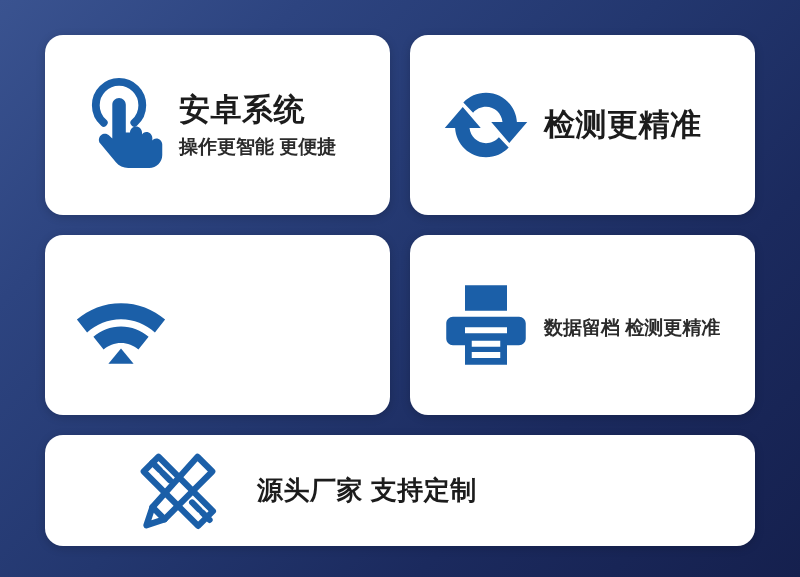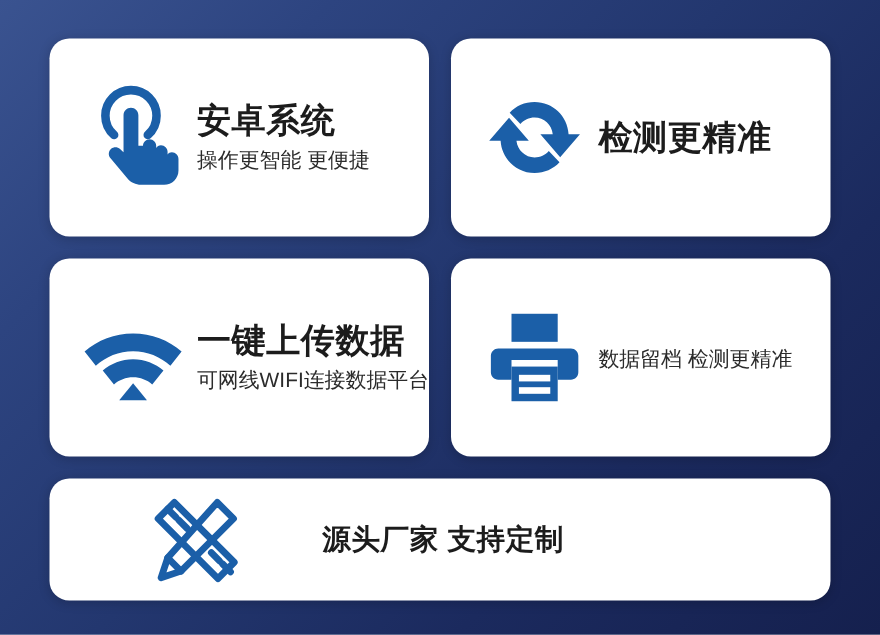--- a/index.html
+++ b/index.html
@@ -81,39 +81,39 @@
     display: flex;
     flex-direction: column;
     justify-content: center;
   }
 
   .card.half .card-text {
     margin-left: 10px;
   }
 
   .card.full .card-text {
-    margin-left: 72px;
+    margin-left: 36px;
   }
 
   .card-title {
     font-size: 31px;
     font-weight: bold;
     color: #1c1c1c;
     line-height: 1.22;
     letter-spacing: 0.5px;
     white-space: nowrap;
   }
 
   .card.full .card-title {
     font-size: 26px;
   }
 
   .card-subtitle {
     font-size: 19px;
-    font-weight: normal;
+    font-weight: bold;
     color: #2b2b2b;
     line-height: 1.35;
     margin-top: 5px;
     white-space: nowrap;
   }
 
   .card.full .card-subtitle {
     font-size: 19px;
     margin-top: 4px;
   }
@@ -155,24 +155,20 @@
   <div class="grid-row">
 
     <div class="card half">
       <div class="card-icon">
         <svg viewBox="0 0 64 64" xmlns="http://www.w3.org/2000/svg">
           <path d="M32 17.5 C20.8 17.5 10.5 21.6 2.6 28.4 L9.4 37.0 C15.5 31.5 23.4 28.2 32 28.2 C40.6 28.2 48.5 31.5 54.6 37.0 L61.4 28.4 C53.5 21.6 43.2 17.5 32 17.5 Z" fill="currentColor"></path>
           <path d="M32 33.0 C25.0 33.0 18.6 35.6 13.6 39.9 L20.4 48.3 C23.6 45.6 27.6 44.0 32 44.0 C36.4 44.0 40.4 45.6 43.6 48.3 L50.4 39.9 C45.4 35.6 39.0 33.0 32 33.0 Z" fill="currentColor"></path>
           <path d="M32 48.5 L24.3 58.0 C26.5 56.3 29.1 55.4 32 55.4 C34.9 55.4 37.5 56.3 39.7 58.0 Z" fill="currentColor"></path>
           <path d="M32 47.6 L23.6 57.9 L40.4 57.9 Z" fill="currentColor"></path>
         </svg>
-      </div>
-      <div class="card-text">
-        <div class="card-title">一键上传数据</div>
-        <div class="card-subtitle">可网线WIFI连接数据平台</div>
       </div>
     </div>
 
     <div class="card half">
       <div class="card-icon">
         <svg viewBox="0 0 64 64" xmlns="http://www.w3.org/2000/svg">
           <rect x="18" y="5.5" width="28" height="17" fill="currentColor"></rect>
           <path d="M10 26.5 L54 26.5 C56.5 26.5 58.5 28.5 58.5 31.0 L58.5 41.0 C58.5 43.5 56.5 45.5 54 45.5 L46 45.5 L46 33.5 L18 33.5 L18 45.5 L10 45.5 C7.5 45.5 5.5 43.5 5.5 41.0 L5.5 31.0 C5.5 28.5 7.5 26.5 10 26.5 Z" fill="currentColor"></path>
           <rect x="18" y="37.5" width="28" height="21" fill="currentColor"></rect>
           <rect x="22.5" y="42.5" width="19" height="4" fill="#ffffff"></rect>

